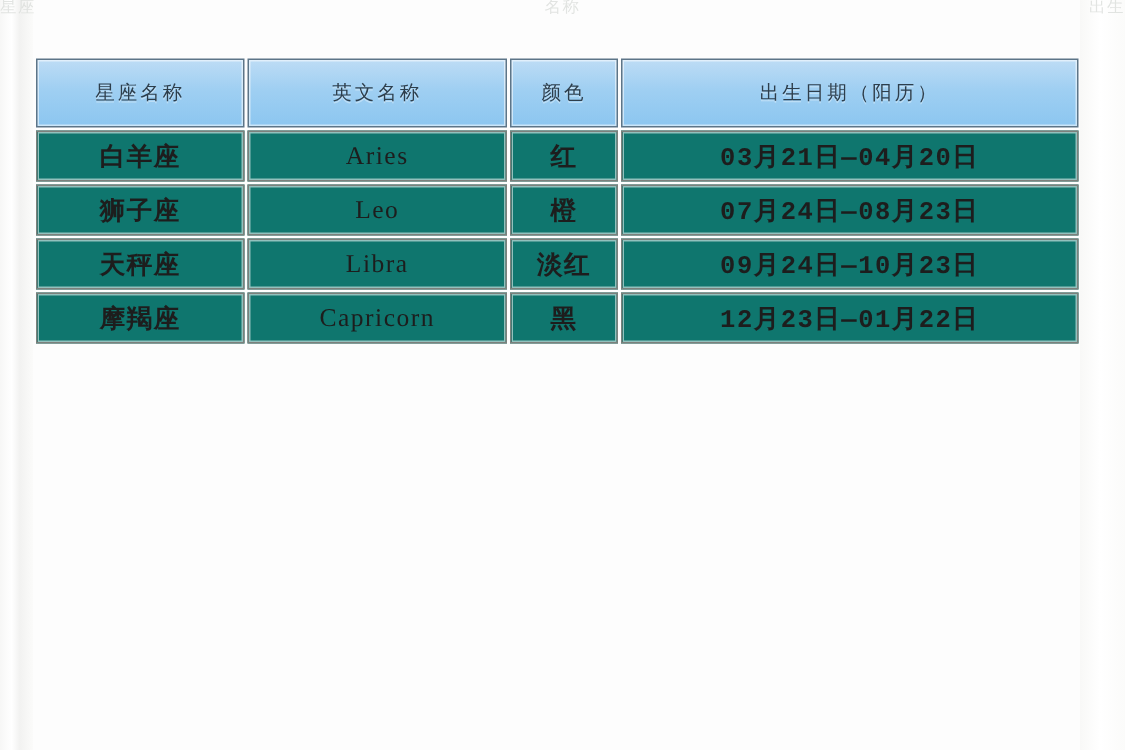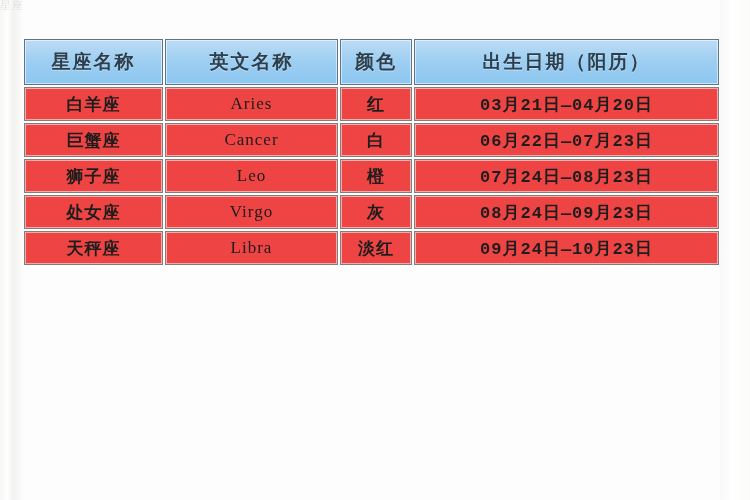--- a/index.html
+++ b/index.html
@@ -50,21 +50,20 @@
     display: flex;
     align-items: flex-start;
     justify-content: space-between;
     gap: 42px;
     color: #d9dcd9;
     font-size: 11px;
     line-height: 10px;
     overflow: hidden;
     letter-spacing: 1px;
     user-select: none;
-    flex-direction: column;
   }
   #top-faint span { opacity: .75; }
 
   
   #zodiac-table {
     position: absolute;
     left: 22px;
     top: 37px;
     width: 697px;
     border-collapse: separate;
@@ -86,29 +85,29 @@
     color: #1d1d1d;
     border: 1px solid #7c807c;
     box-shadow: inset 0 0 0 1px rgba(255,255,255,0.55);
   }
 
   #zodiac-table thead th {
     height: 44px;
     background: linear-gradient(to bottom, #bddcf5 0%, #9fcff2 45%, #8cc6f0 100%);
     border: 1px solid #5d7588;
     color: #2d3e4c;
-    font-size: 19px;
-    font-weight: 700;
+    font-size: 13px;
+    font-weight: 400;
     letter-spacing: 2px;
     text-shadow: 0 1px 0 rgba(255,255,255,0.35);
   }
 
   #zodiac-table tbody td {
     height: 32px;
-    background: #ef4444;
+    background: #0f766e;
     font-size: 17px;
     letter-spacing: 1px;
   }
 
   td.cell-name {
     font-weight: 700;
     letter-spacing: 3px;
     font-size: 17px;
   }
   td.cell-en {
@@ -164,39 +163,33 @@
       </tr>
     </thead>
     <tbody id="table-body">
         <tr>
           <td class="cell-name">白羊座</td>
           <td class="cell-en">Aries</td>
           <td class="cell-color">红</td>
           <td class="cell-date">03月21日—04月20日</td>
         </tr>
         <tr>
-          <td class="cell-name">巨蟹座</td>
-          <td class="cell-en">Cancer</td>
-          <td class="cell-color">白</td>
-          <td class="cell-date">06月22日—07月23日</td>
-        </tr>
-        <tr>
           <td class="cell-name">狮子座</td>
           <td class="cell-en">Leo</td>
           <td class="cell-color">橙</td>
           <td class="cell-date">07月24日—08月23日</td>
-        </tr>
-        <tr>
-          <td class="cell-name">处女座</td>
-          <td class="cell-en">Virgo</td>
-          <td class="cell-color">灰</td>
-          <td class="cell-date">08月24日—09月23日</td>
         </tr>
         <tr>
           <td class="cell-name">天秤座</td>
           <td class="cell-en">Libra</td>
           <td class="cell-color">淡红</td>
           <td class="cell-date">09月24日—10月23日</td>
         </tr>
+        <tr>
+          <td class="cell-name">摩羯座</td>
+          <td class="cell-en">Capricorn</td>
+          <td class="cell-color">黑</td>
+          <td class="cell-date">12月23日—01月22日</td>
+        </tr>
       </tbody>
   </table>
 
 </div>
 
 </body></html>

